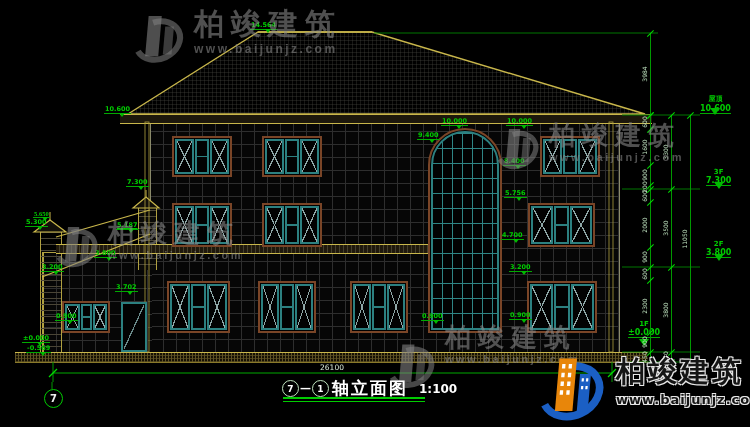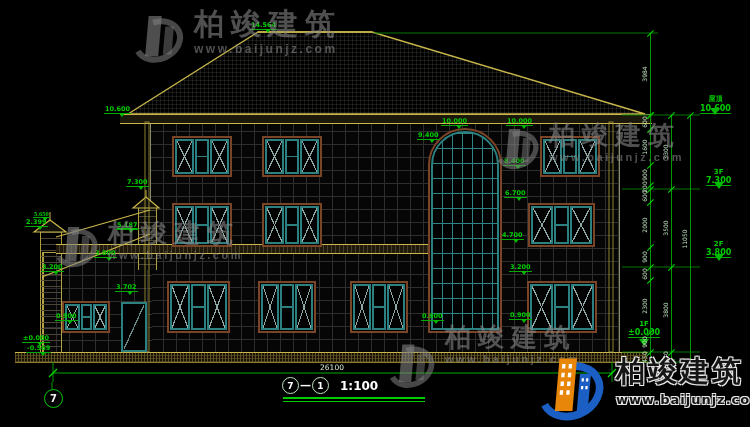--- a/index.html
+++ b/index.html
@@ -185,23 +185,23 @@
       </div>
     </div>
   <div id="anno-layer" class="abs" style="left:0;top:0">
       <div class="mk" style="left: 250px; top: 22px;">14.564</div>
       <div class="mk" style="left: 104px; top: 106px;">10.600</div>
       <div class="mk" style="left: 441px; top: 118px;">10.000</div>
       <div class="mk" style="left: 506px; top: 118px;">10.000</div>
       <div class="mk" style="left: 417px; top: 132px;">9.400</div>
       <div class="mk" style="left: 503px; top: 158px;">8.400</div>
       <div class="mk" style="left: 126px; top: 179px;">7.300</div>
-      <div class="mk" style="left: 504px; top: 190px;">6.700</div>
+      <div class="mk" style="left: 504px; top: 190px;">5.756</div>
       <div class="mk" style="left: 33px; top: 210px; font-family: Liberation Serif, serif;">5.650</div>
-      <div class="mk" style="left: 25px; top: 219px;">2.399</div>
+      <div class="mk" style="left: 25px; top: 219px;">5.300</div>
       <div class="mk" style="left: 116px; top: 222px; text-decoration: underline;">5.187</div>
       <div class="mk" style="left: 501px; top: 232px;">4.700</div>
       <div class="mk" style="left: 94px; top: 250px;">3.800</div>
       <div class="mk" style="left: 41px; top: 264px;">3.200</div>
       <div class="mk" style="left: 509px; top: 264px;">3.200</div>
       <div class="mk" style="left: 115px; top: 284px;">3.702</div>
       <div class="mk" style="left: 55px; top: 313px;">0.900</div>
       <div class="mk" style="left: 421px; top: 313px;">0.900</div>
       <div class="mk" style="left: 509px; top: 312px;">0.900</div>
       <div class="mk" style="left: 22px; top: 335px;">±0.000</div>
@@ -312,20 +312,21 @@
     <div>
       <div class="cn" style="font-size:26px">柏竣建筑</div>
       <div class="url" style="font-size:11px">www.baijunjz.com</div>
     </div>
   </div>
 
   <div class="abs" id="title-block">
     <span class="circ">7</span>
     <span class="dash">—</span>
     <span class="circ">1</span>
+    <span class="tname">轴立面图</span>
     <span class="tscale">1:100</span>
   </div>
   <div class="abs tuline" style="top:397px;height:2px"></div>
   <div class="abs tuline" style="top:401px;height:1px"></div>
 
   <div class="abs" id="bottom-dim-label" style="left:300px;top:363px;width:64px">26100</div>
   <div class="abs" id="axis-bubble">7</div>
 
   <div class="abs" id="brand">
     <svg width="78" height="70" viewBox="0 0 64 64">

